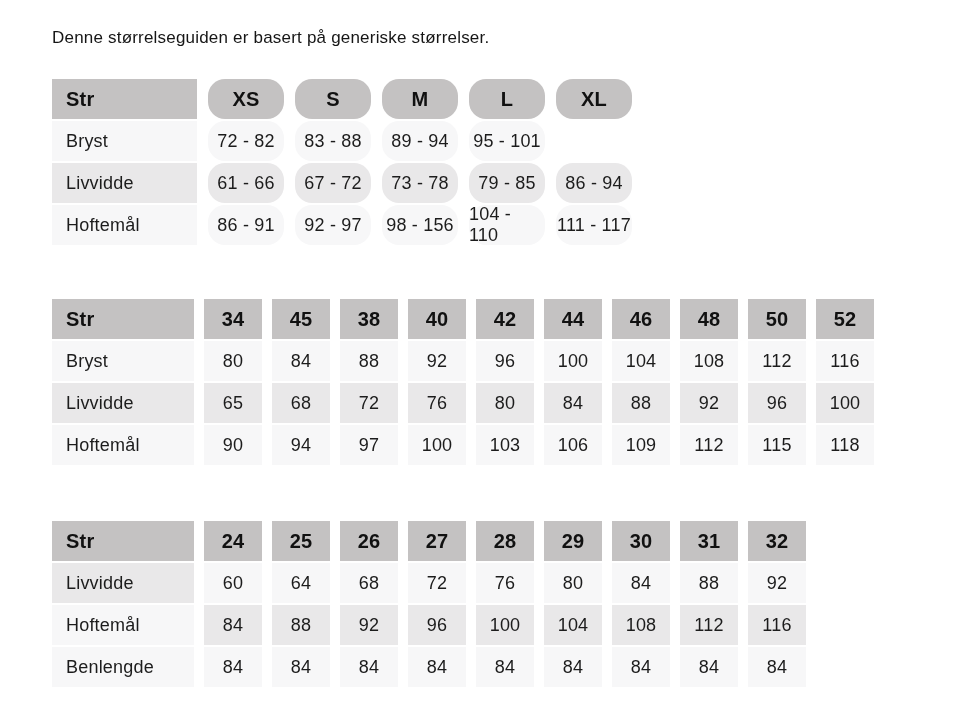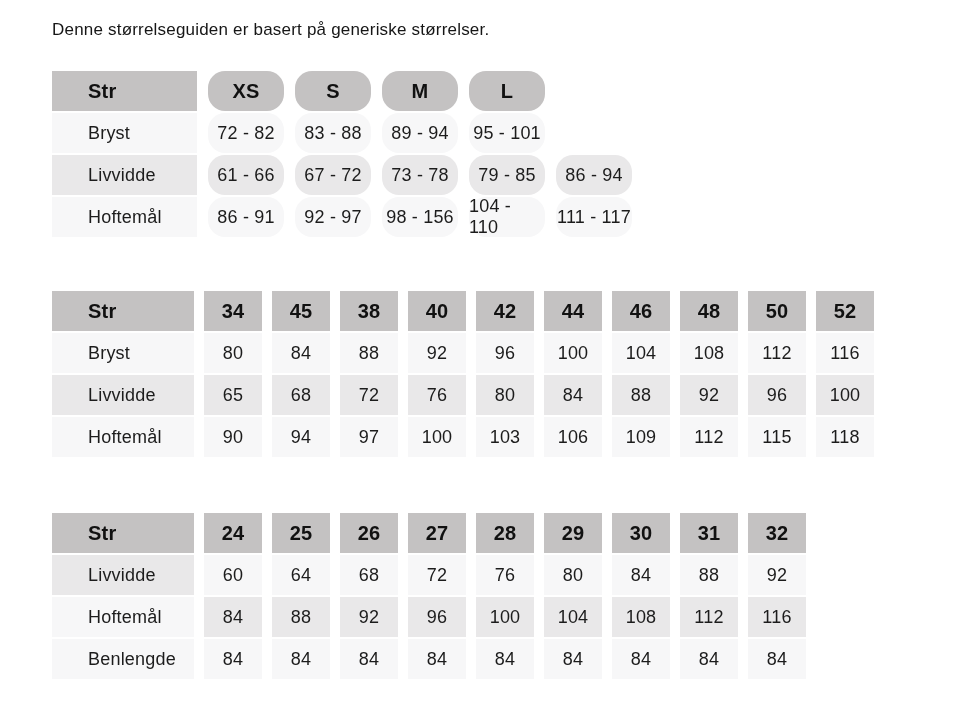--- a/index.html
+++ b/index.html
@@ -19,21 +19,21 @@
   .page {
     width: 960px;
     height: 707px;
     background: #ffffff;
     padding: 19px 0 0 52px;
     overflow: hidden;
   }
   .intro {
     font-size: 17px;
     line-height: 21px;
-    margin: 0 0 31px 0;
+    margin: 8px 0 31px 0;
     letter-spacing: 0.2px;
     font-weight: 400;
     color: #161616;
   }
   .size-table {
     display: flex;
     flex-direction: column;
     row-gap: 2px;
   }
   .t1 { margin-bottom: 54px; }
@@ -49,21 +49,21 @@
     align-items: center;
     justify-content: center;
     font-size: 18px;
     letter-spacing: 0.2px;
     background: var(--row-light);
     flex: 0 0 auto;
   }
   .label {
     width: 145px;
     justify-content: flex-start;
-    padding-left: 36px;
+    padding-left: 14px;
   }
   .t2 .label, .t3 .label { width: 142px; }
   .t1 .val { width: 76px; border-radius: 17px; }
   .t2 .val, .t3 .val { width: 58px; }
   
   .t1 .trow:nth-child(3) .cell,
   .t2 .trow:nth-child(3) .cell { background: var(--row-stripe); }
   .t3 .trow:nth-child(2) .label { background: var(--row-stripe); }
   .t3 .trow:nth-child(3) .val { background: var(--row-stripe); }
   
@@ -79,20 +79,21 @@
 
 <div class="page">
   <p class="intro">Denne størrelseguiden er basert på generiske størrelser.</p>
   <section class="size-table t1">
       <div class="trow header-row">
         <div class="cell hcell label">Str</div>
         <div class="cell hcell val">XS</div>
         <div class="cell hcell val">S</div>
         <div class="cell hcell val">M</div>
         <div class="cell hcell val">L</div>
+        <div class="cell hcell val">XL</div>
       </div>
       <div class="trow">
         <div class="cell label">Bryst</div>
         <div class="cell val">72 - 82</div>
         <div class="cell val">83 - 88</div>
         <div class="cell val">89 - 94</div>
         <div class="cell val">95 - 101</div>
       </div>
       <div class="trow">
         <div class="cell label">Livvidde</div>

